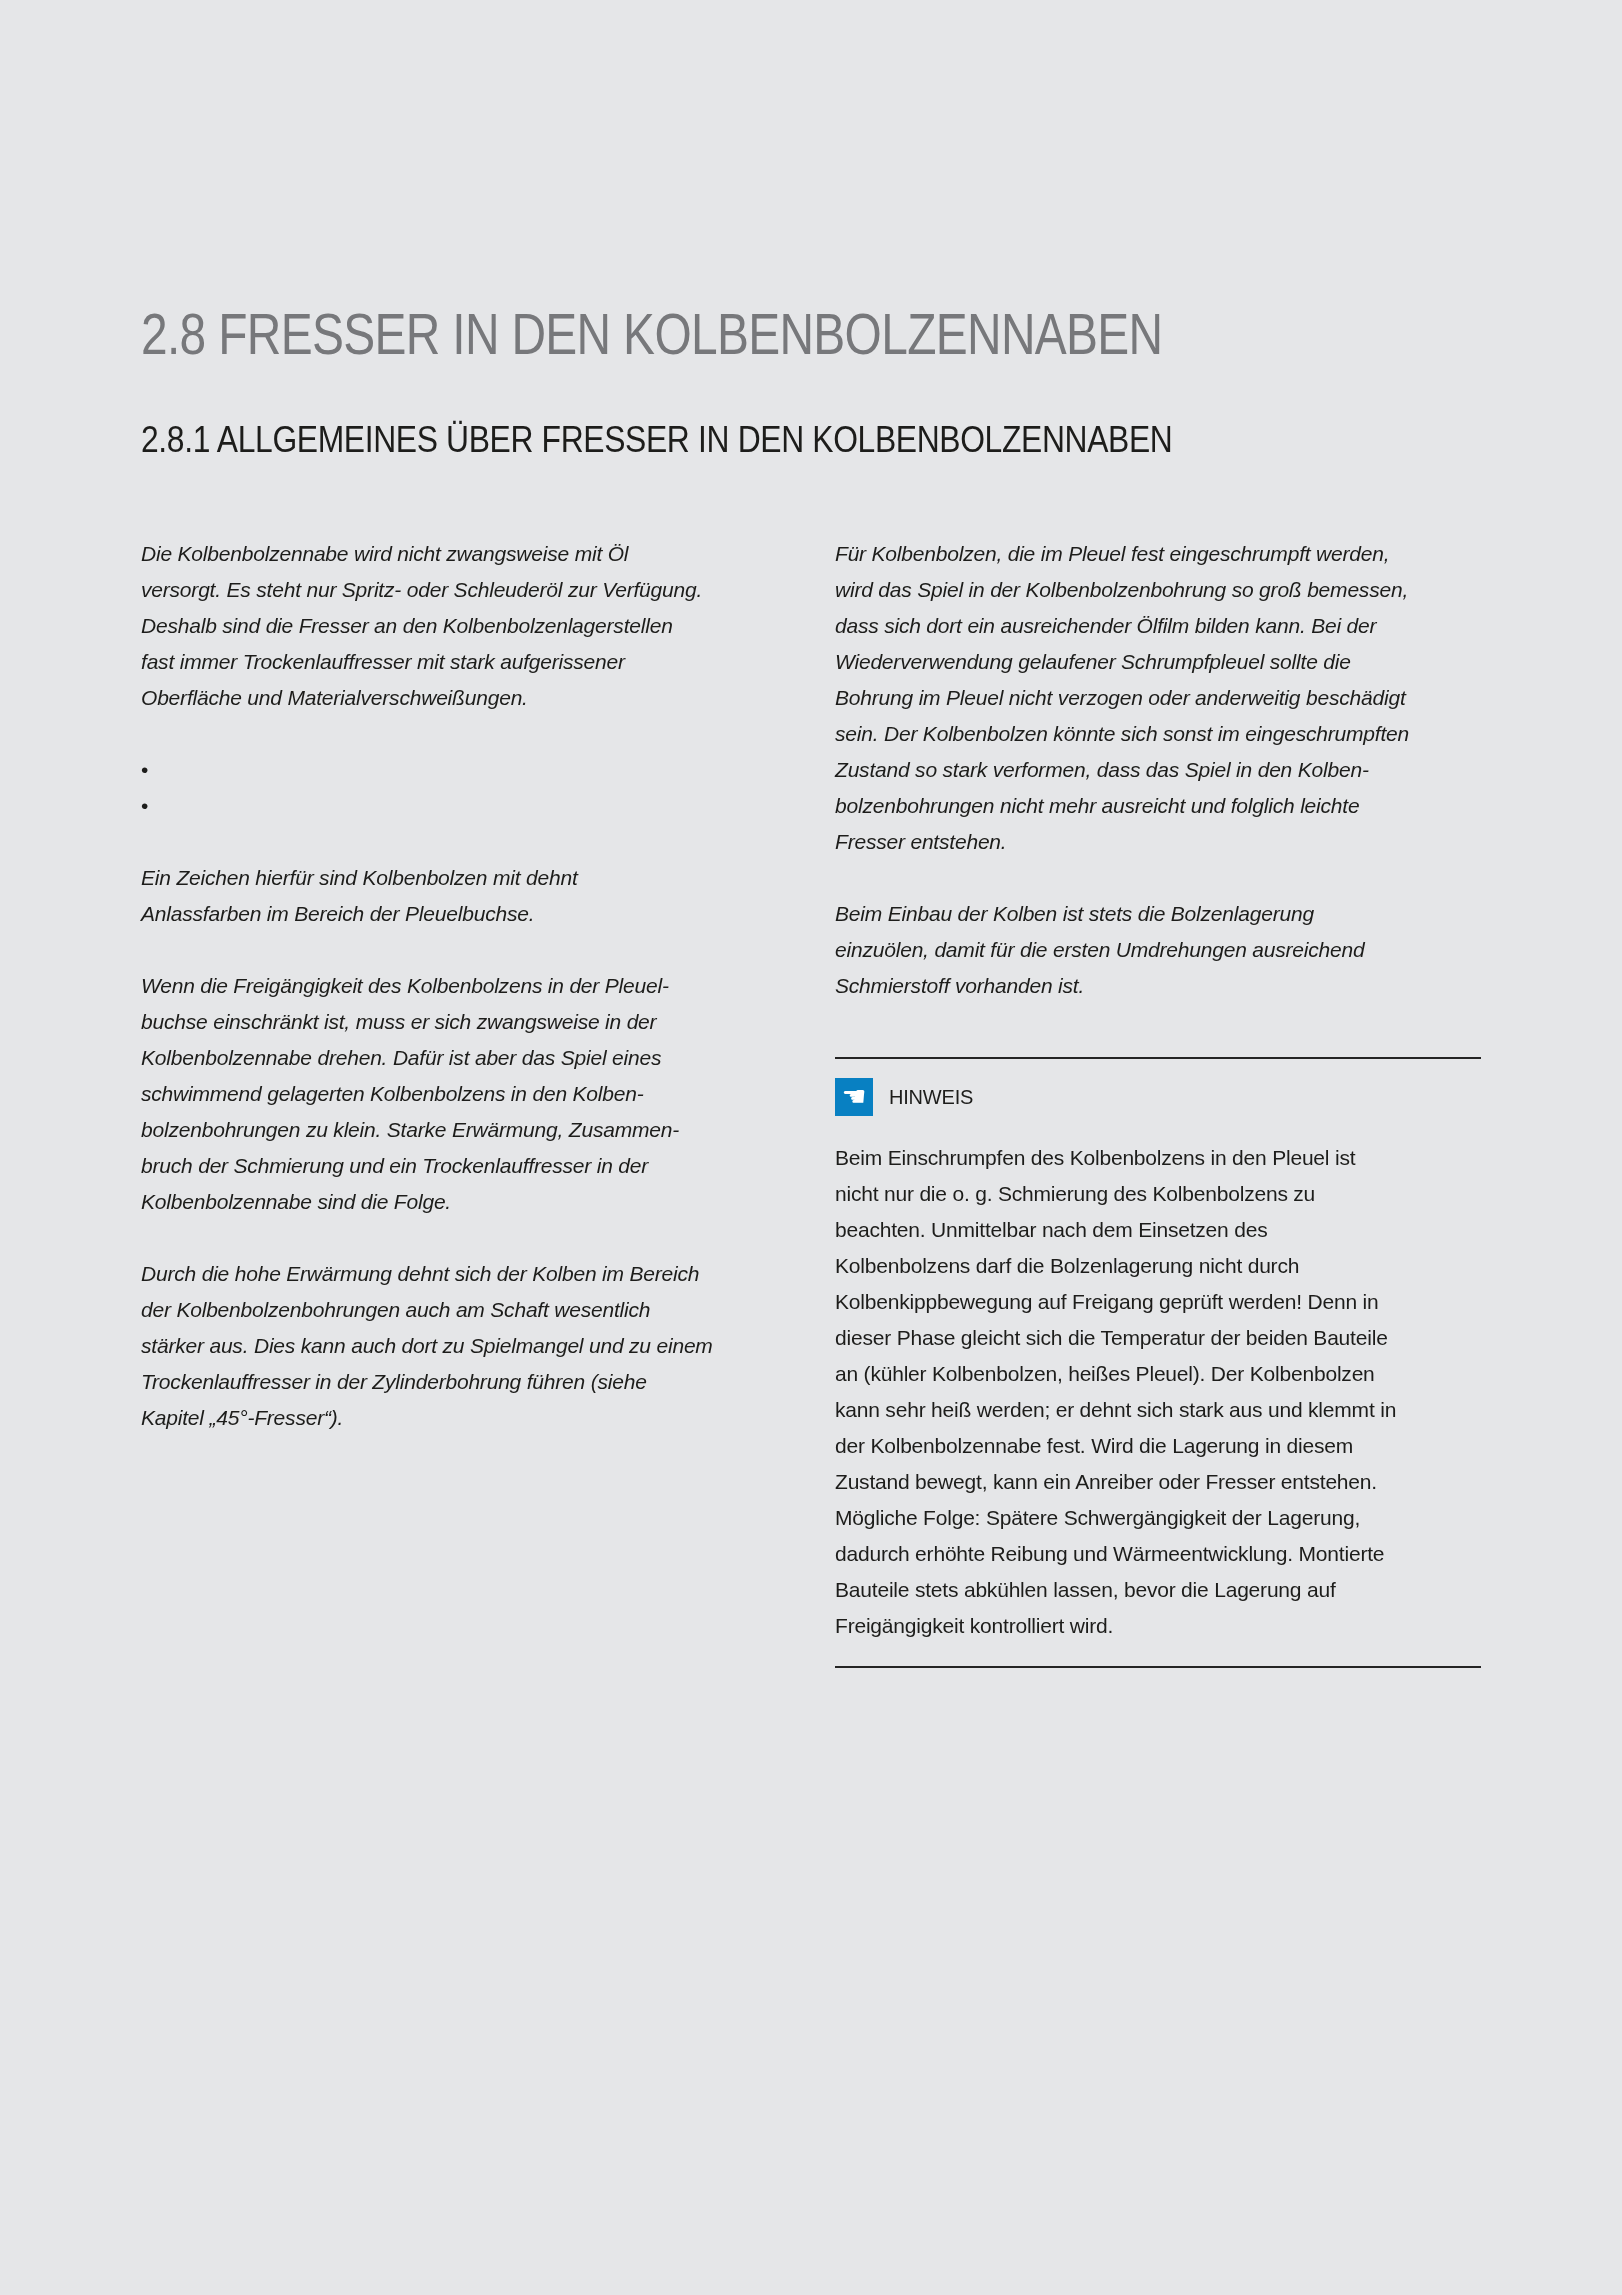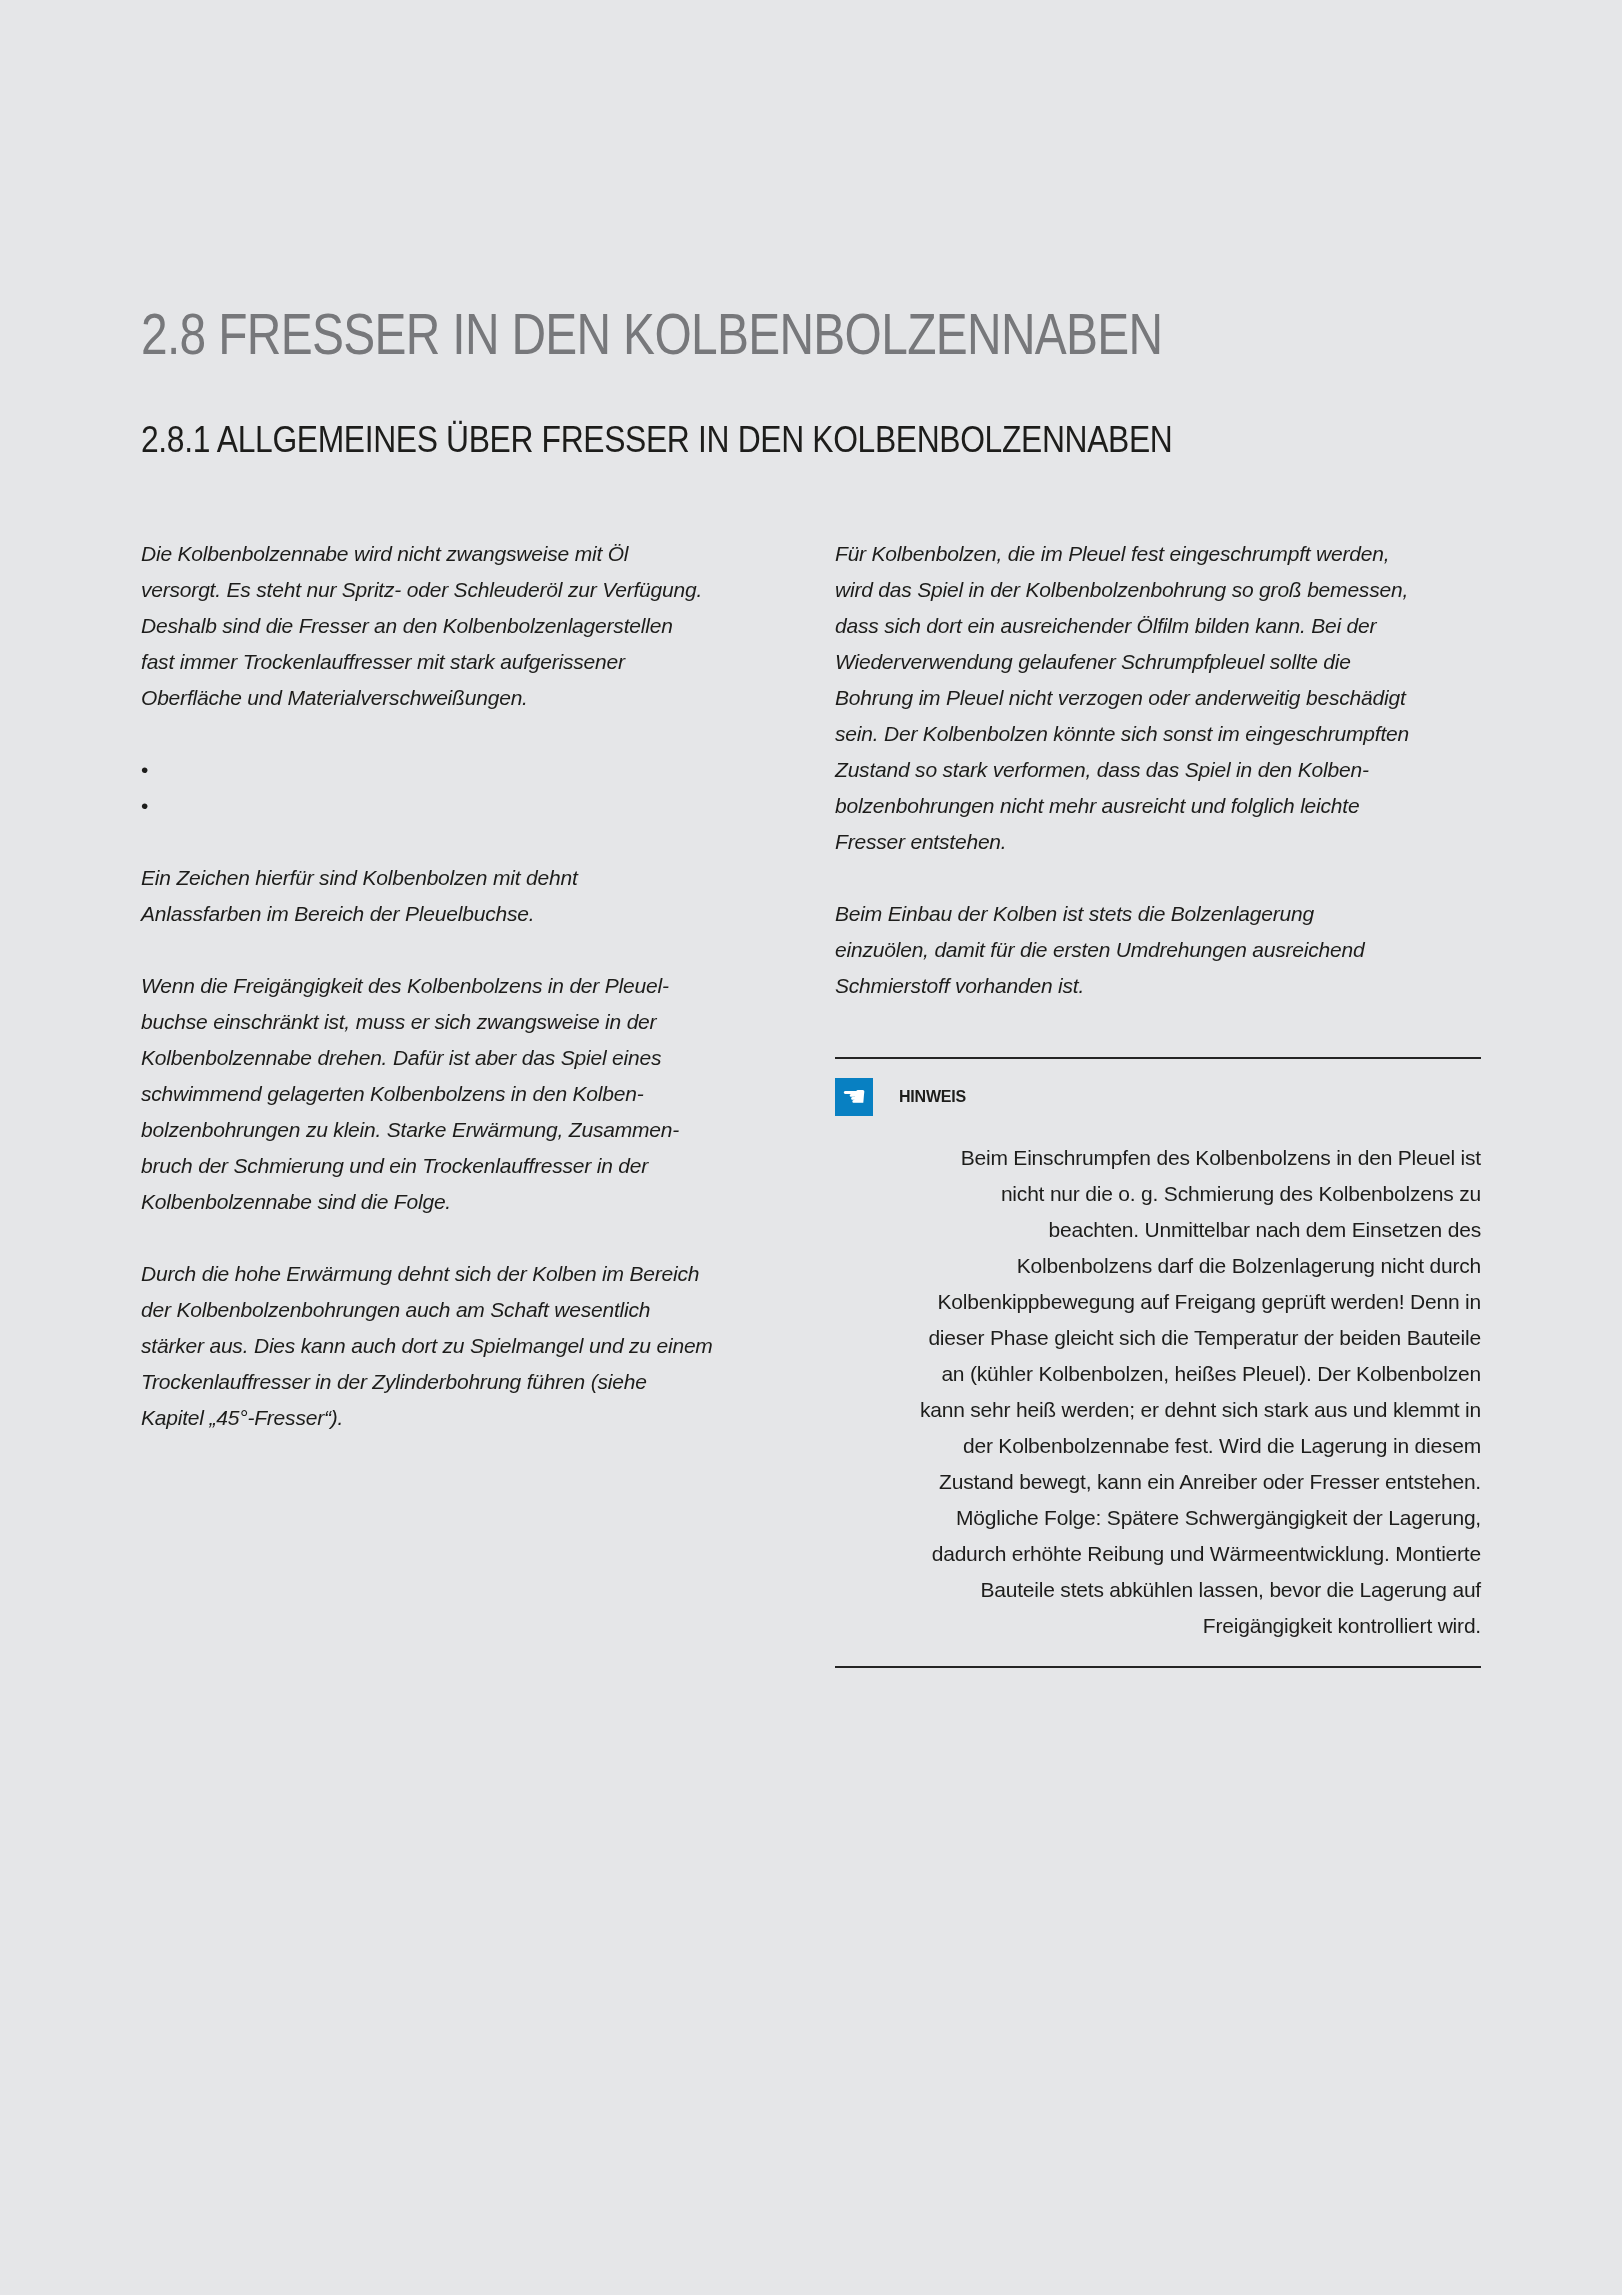--- a/index.html
+++ b/index.html
@@ -65,26 +65,26 @@
   .note-header { display: flex; align-items: center; margin-bottom: 23.6px; }
   .note-icon {
     width: 38px; height: 38px;
     background: #0880c2;
     color: #ffffff;
     display: flex; align-items: center; justify-content: center;
     font-size: 28px; line-height: 38px;
     flex: 0 0 38px;
   }
   .note-title {
-    margin-left: 26px;
-    font-size: 16px;
-    font-weight: 700;
+    margin-left: 16px;
+    font-size: 20px;
+    font-weight: 400;
     letter-spacing: -0.2px;
   }
-  .note-body { white-space: pre; text-align: right; }
+  .note-body { white-space: pre; }
 </style>
 </head>
 <body>
 
 <h1 class="section-title">2.8 FRESSER IN DEN KOLBENBOLZENNABEN</h1>
 
 <h2 class="subsection-title">2.8.1 ALLGEMEINES ÜBER FRESSER IN DEN KOLBENBOLZENNABEN</h2>
 
 <div class="column left">
   <p class="para">Die Kolbenbolzennabe wird nicht zwangsweise mit Öl

